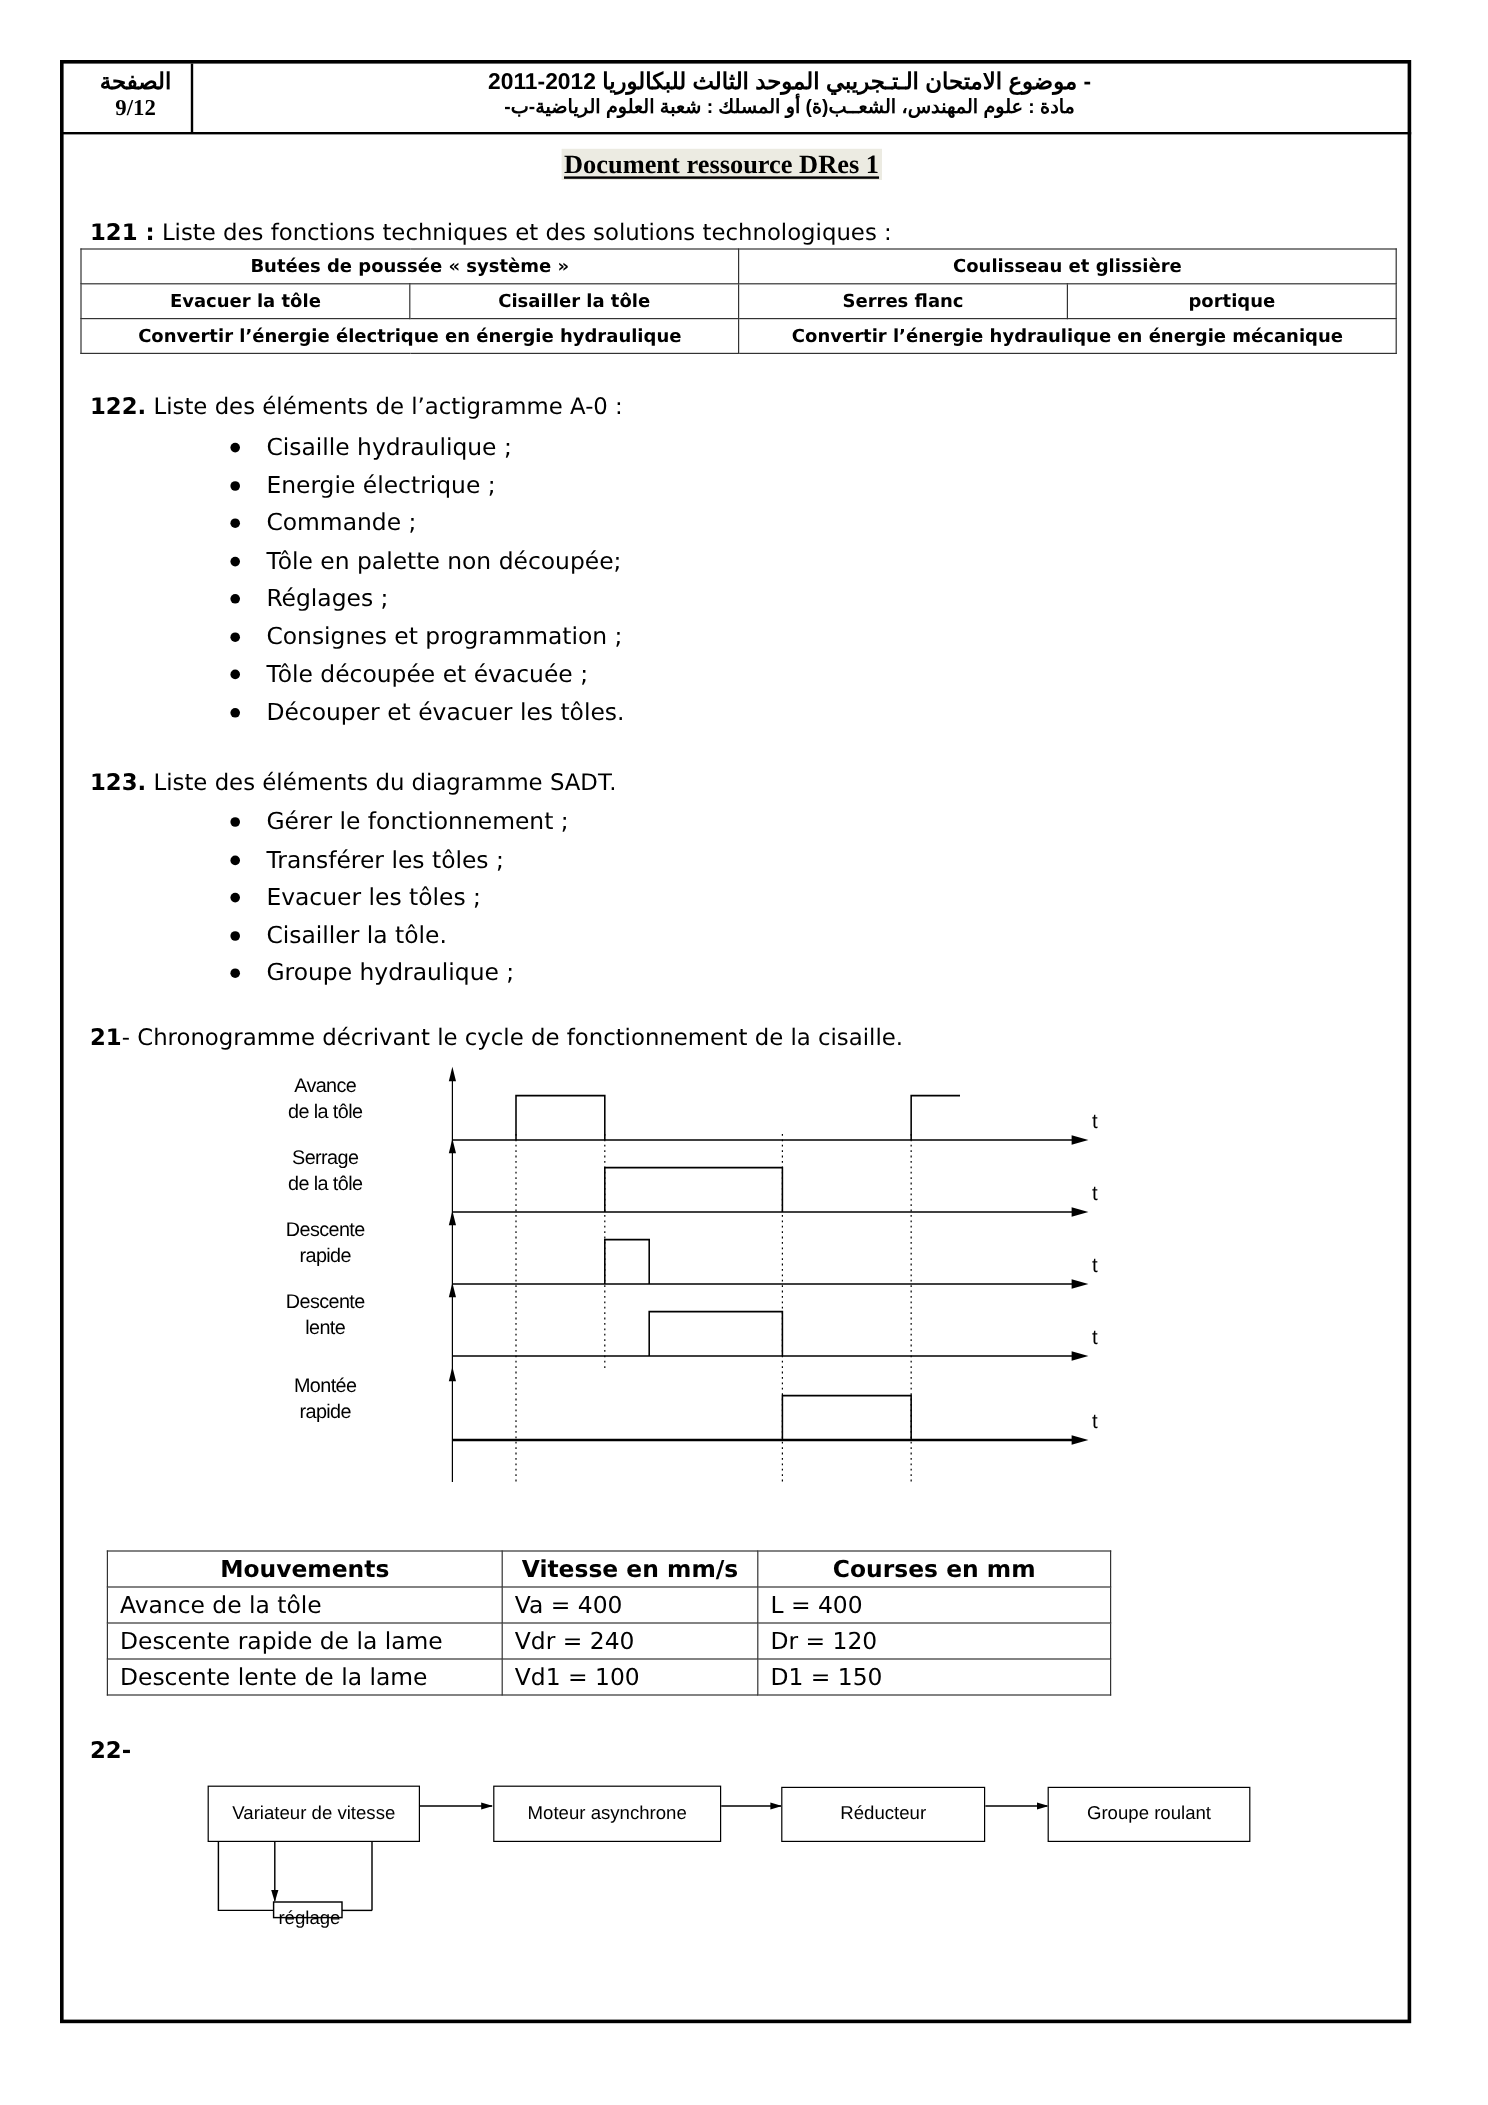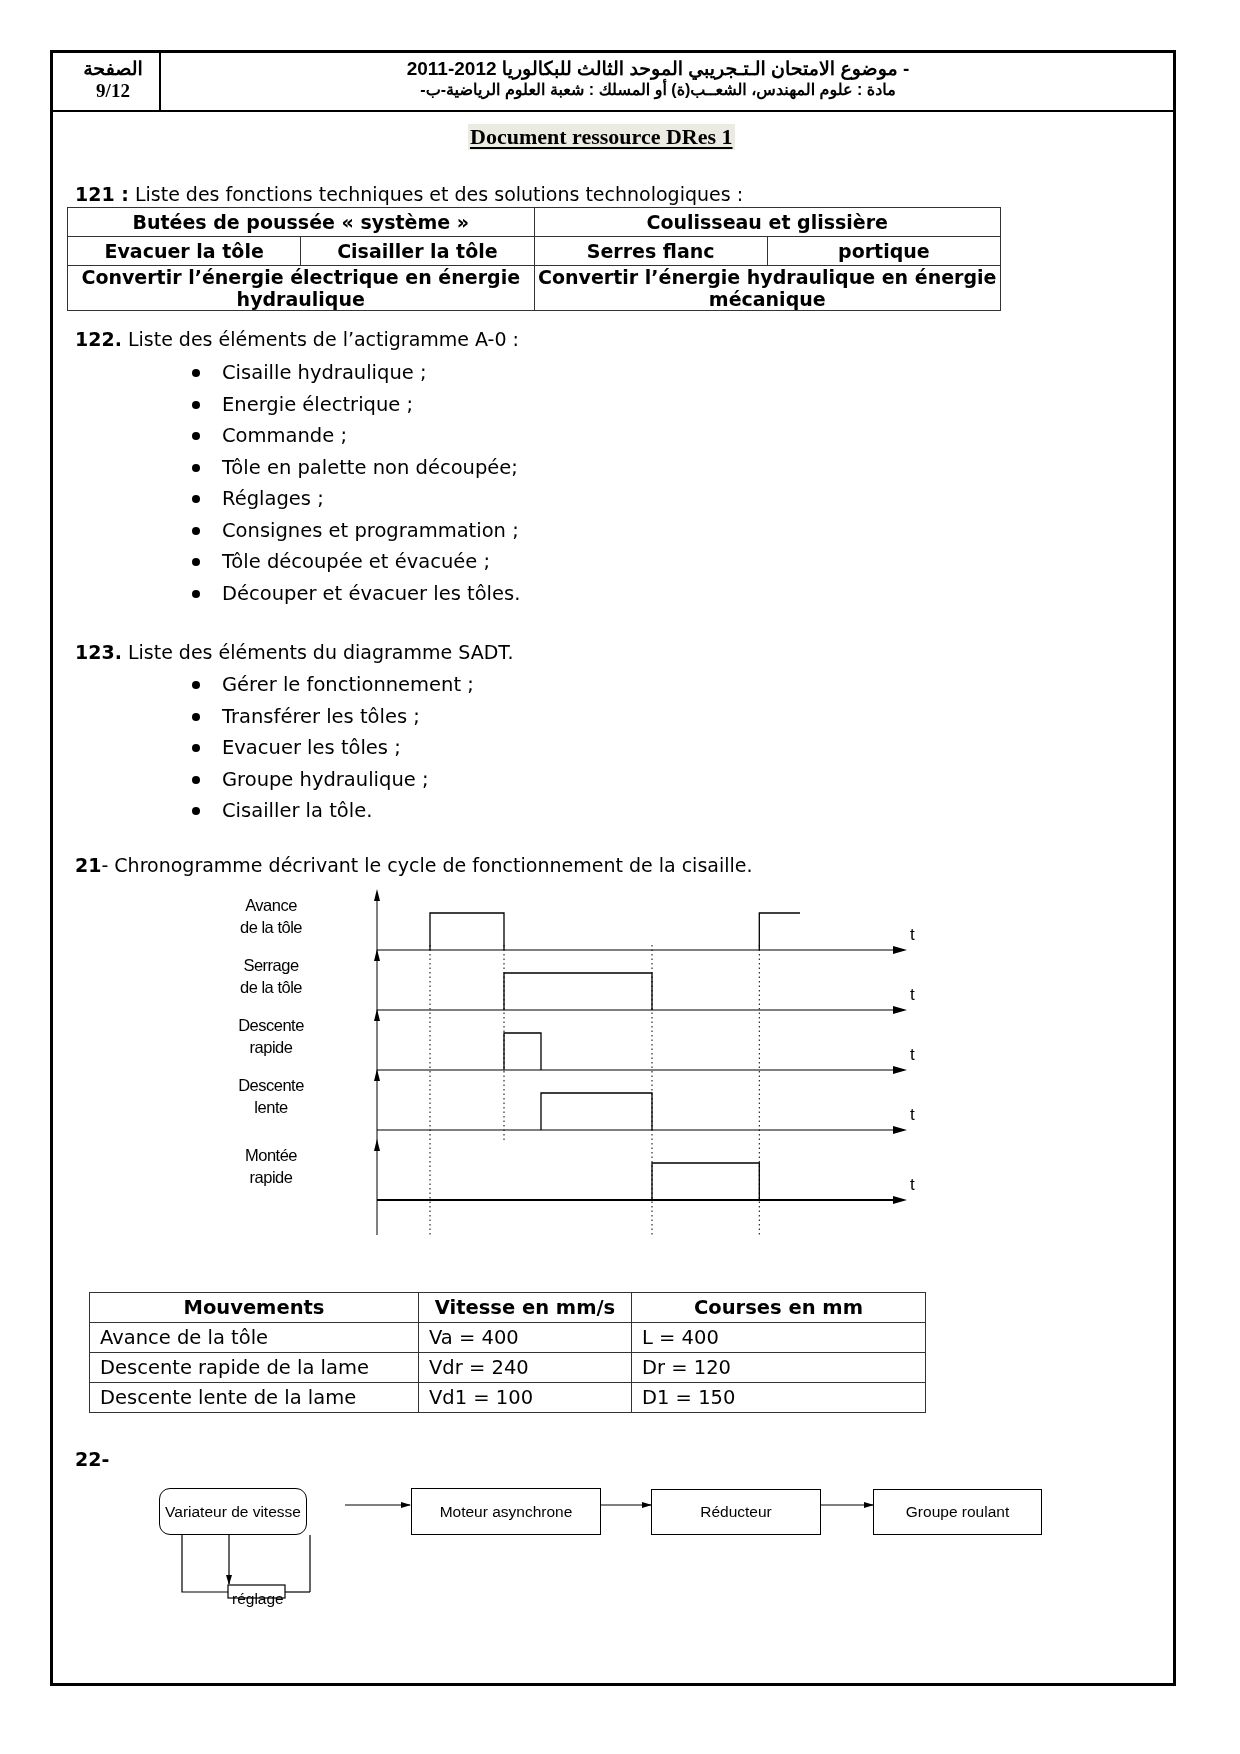--- a/index.html
+++ b/index.html
@@ -8,21 +8,21 @@
   .header { position: absolute; left: 50px; top: 50px; width: 1126px; height: 62px; border-bottom: 2px solid #000; box-sizing: border-box; }
   .page-cell { position: absolute; left: 3px; top: 3px; width: 92px; height: 57px; border-right: 2px solid #000; text-align: center; font-family: "Liberation Serif", serif; font-weight: bold; margin-left: 14px; }
   .page-cell .ar { font-size: 19px; line-height: 22px; margin-top: 5px; direction: rtl; }
   .page-cell .num { font-size: 19px; line-height: 22px; }
   .header-text { position: absolute; left: 100px; right: 10px; top: 8px; text-align: center; font-weight: bold; direction: rtl; }
   .header-text .l1 { font-size: 19px; line-height: 22px; }
   .header-text .l2 { font-size: 16px; line-height: 20px; }
   .doc-title { position: absolute; left: 468px; top: 124px; padding: 0 2px; background: #ecebe2; font-family: "Liberation Serif", serif; font-weight: bold; font-size: 22px; text-decoration: underline; text-decoration-thickness: 2px; text-underline-offset: 3px; }
   .section-head { position: absolute; left: 75px; font-family: "DejaVu Sans", sans-serif; font-size: 19px; line-height: 24px; }
   .section-head b { font-weight: bold; }
-  table.ft { position: absolute; left: 67px; top: 207px; width: 934px; border-collapse: collapse; font-family: "DejaVu Sans", sans-serif; font-weight: bold; font-size: 19px; }
+  table.ft { position: absolute; left: 67px; top: 207px; width: 1097px; border-collapse: collapse; font-family: "DejaVu Sans", sans-serif; font-weight: bold; font-size: 15px; }
   table.ft td { border: 1.5px solid #333; height: 28px; text-align: center; padding: 0; }
   ul.bullets { position: absolute; left: 180px; margin: 0; padding: 0; list-style: none; font-family: "DejaVu Sans", sans-serif; font-size: 19.5px; }
   ul.bullets li { height: 31.5px; line-height: 31.5px; position: relative; padding-left: 42px; }
   ul.bullets li::before { content: ""; position: absolute; left: 12px; top: 12px; width: 8px; height: 8px; background: #000; border-radius: 50%; }
   .chrono { position: absolute; left: 220px; top: 880px; width: 720px; height: 360px; }
   .chrono .lbl { position: absolute; width: 110px; text-align: center; font-family: "Liberation Sans", sans-serif; font-size: 16.5px; line-height: 22px; letter-spacing: -0.5px; }
   .chrono .tlbl { position: absolute; font-family: "Liberation Sans", sans-serif; font-size: 17px; }
   table.mv { position: absolute; left: 89px; top: 1292px; width: 837px; border-collapse: collapse; font-family: "DejaVu Sans", sans-serif; font-size: 19.5px; }
   table.mv td, table.mv th { border: 1.5px solid #333; height: 29px; padding: 0 10px; text-align: left; font-weight: normal; }
   table.mv th { text-align: center; font-weight: bold; }
@@ -79,22 +79,22 @@
   <li>Consignes et programmation ;</li>
   <li>Tôle découpée et évacuée ;</li>
   <li>Découper et évacuer les tôles.</li>
 </ul>
 
 <div class="section-head" style="top:640px;"><b>123.</b><span> Liste des éléments du diagramme SADT.</span></div>
 <ul class="bullets" style="top:669px;">
   <li>Gérer le fonctionnement ;</li>
   <li>Transférer les tôles ;</li>
   <li>Evacuer les tôles ;</li>
+  <li>Cisailler la tôle.</li>
   <li>Groupe hydraulique ;</li>
-  <li>Cisailler la tôle.</li>
 </ul>
 
 <div class="section-head" style="top:853px;"><b>21</b><span>- Chronogramme décrivant le cycle de fonctionnement de la cisaille.</span></div>
 
 <div class="chrono" id="chrono">
   <svg id="chrono-svg" width="720" height="360" style="position:absolute;left:0;top:0;">
       <line x1="210" y1="65" x2="210" y2="355" stroke="#000" stroke-width="1" stroke-dasharray="1.5,3"></line>
       <line x1="284" y1="65" x2="284" y2="260" stroke="#000" stroke-width="1" stroke-dasharray="1.5,3"></line>
       <line x1="432" y1="65" x2="432" y2="355" stroke="#000" stroke-width="1" stroke-dasharray="1.5,3"></line>
       <line x1="539.3" y1="65" x2="539.3" y2="355" stroke="#000" stroke-width="1" stroke-dasharray="1.5,3"></line>
@@ -184,17 +184,17 @@
   <line x1="345" y1="1505" x2="410" y2="1505" stroke="#000" stroke-width="1.2" marker-end="url(#arr)"></line>
   <line x1="581" y1="1505" x2="651" y2="1505" stroke="#000" stroke-width="1.2" marker-end="url(#arr)"></line>
   <line x1="821" y1="1505" x2="873" y2="1505" stroke="#000" stroke-width="1.2" marker-end="url(#arr)"></line>
   <polyline points="182,1535 182,1592 228,1592" fill="none" stroke="#000" stroke-width="1.2"></polyline>
   <polyline points="278,1592 278,1535" fill="none" stroke="#000" stroke-width="1.2" transform="translate(32,0)"></polyline>
   <line x1="285" y1="1592" x2="310" y2="1592" stroke="#000" stroke-width="1.2"></line>
   <line x1="229" y1="1535" x2="229" y2="1584" stroke="#000" stroke-width="1.2" marker-end="url(#arr)"></line>
   <rect x="228" y="1585" width="57" height="13" fill="#fff" stroke="#000" stroke-width="1.2"></rect>
 </svg>
 
-<div class="block" style="left:159px;top:1488px;width:148px;height:47px;border-radius:11px;">Variateur de vitesse</div>
+<div class="block" style="left:173px;top:1488px;width:177px;height:47px;">Variateur de vitesse</div>
 <div class="block" style="left:411px;top:1488px;width:190px;height:47px;">Moteur asynchrone</div>
 <div class="block" style="left:651px;top:1489px;width:170px;height:46px;">Réducteur</div>
 <div class="block" style="left:873px;top:1489px;width:169px;height:46px;">Groupe roulant</div>
 <div class="reglage">réglage</div>
 
 </body></html>

